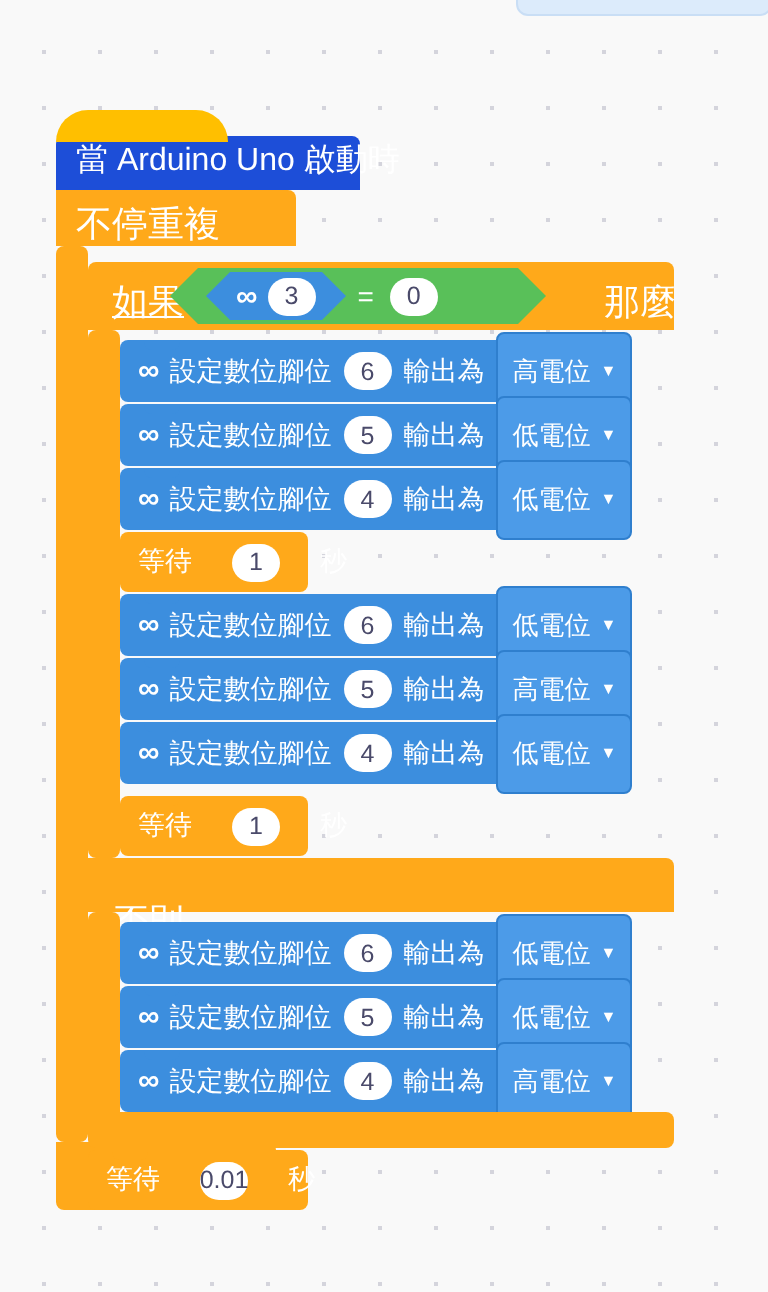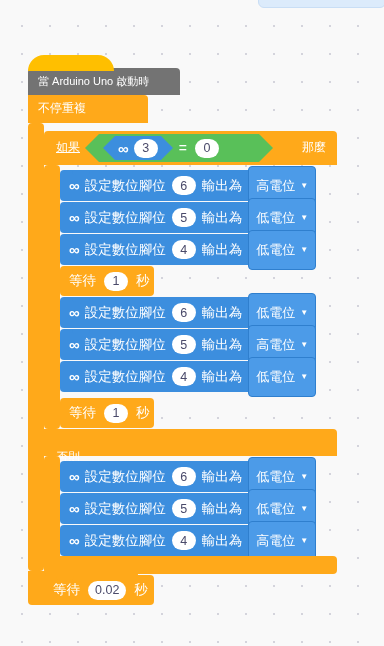--- a/index.html
+++ b/index.html
@@ -22,36 +22,36 @@
   }
 
   
   #canvas{ position:absolute; left:0; top:0; width:384px; height:646px; }
 
   
   .abs{ position:absolute; }
 
   
   .hat{
-    background:#737373;
+    background:#1d4ed8;
     border-radius:4px 4px 0 0;
-    color:#fff; font-size:11px; line-height:26px;
+    color:#fff; font-size:16px; line-height:26px;
     padding-left:10px; white-space:nowrap;
   }
   .hat-cap{
     position:absolute; left:0; top:-13px; width:86px; height:16px;
     background:#FFBF00;
     border-radius:44px 44px 0 0;
   }
 
   
   .corange{ background:#FFA91A; border-radius:4px; }
 
   .lbl{
-    color:#fff; font-size:12px; white-space:nowrap;
+    color:#fff; font-size:18px; white-space:nowrap;
     position:absolute;
   }
 
   
   .notch{
     position:absolute; width:18px; height:5px;
     background:inherit; border-radius:0 0 4px 4px;
   }
 
   
@@ -82,21 +82,21 @@
     padding:0 7px;
   }
   .dd-caret{ font-size:8px; line-height:1; }
 
   
   .wait{
     background:#FFA91A; border-radius:4px; height:30px;
   }
   .wait .notch{ background:#FFA91A; }
   .wait-row{
-    position:absolute; inset:0; display:flex; align-items:center; gap:8px;
+    position:absolute; inset:0; display:flex; align-items:center; gap:20px;
     padding-left:9px; color:#fff; font-size:13.5px; white-space:nowrap;
   }
 
   
   .green{
     background:#59C059; height:28px;
     display:flex; align-items:center; gap:5px;
     padding:0 4px;
   }
   .hexL{ position:absolute; left:-14px; top:0; width:0; height:0;
@@ -317,18 +317,18 @@
       </span>
     </div>
   </div>
 
   <div class="abs corange" style="left:44px; top:556px; width:293px; height:18px; border-radius:0 4px 4px 4px;"></div>
 
   <div class="abs wait" style="left:44px; top:575px; width:110px;">
     <div class="notch" style="left:12px; top:0;"></div>
     <div class="wait-row">
       <span>等待</span>
-      <span class="numoval">0.02</span>
+      <span class="numoval">0.01</span>
       <span>秒</span>
     </div>
   </div>
 
 </div>
 
 </body></html>

